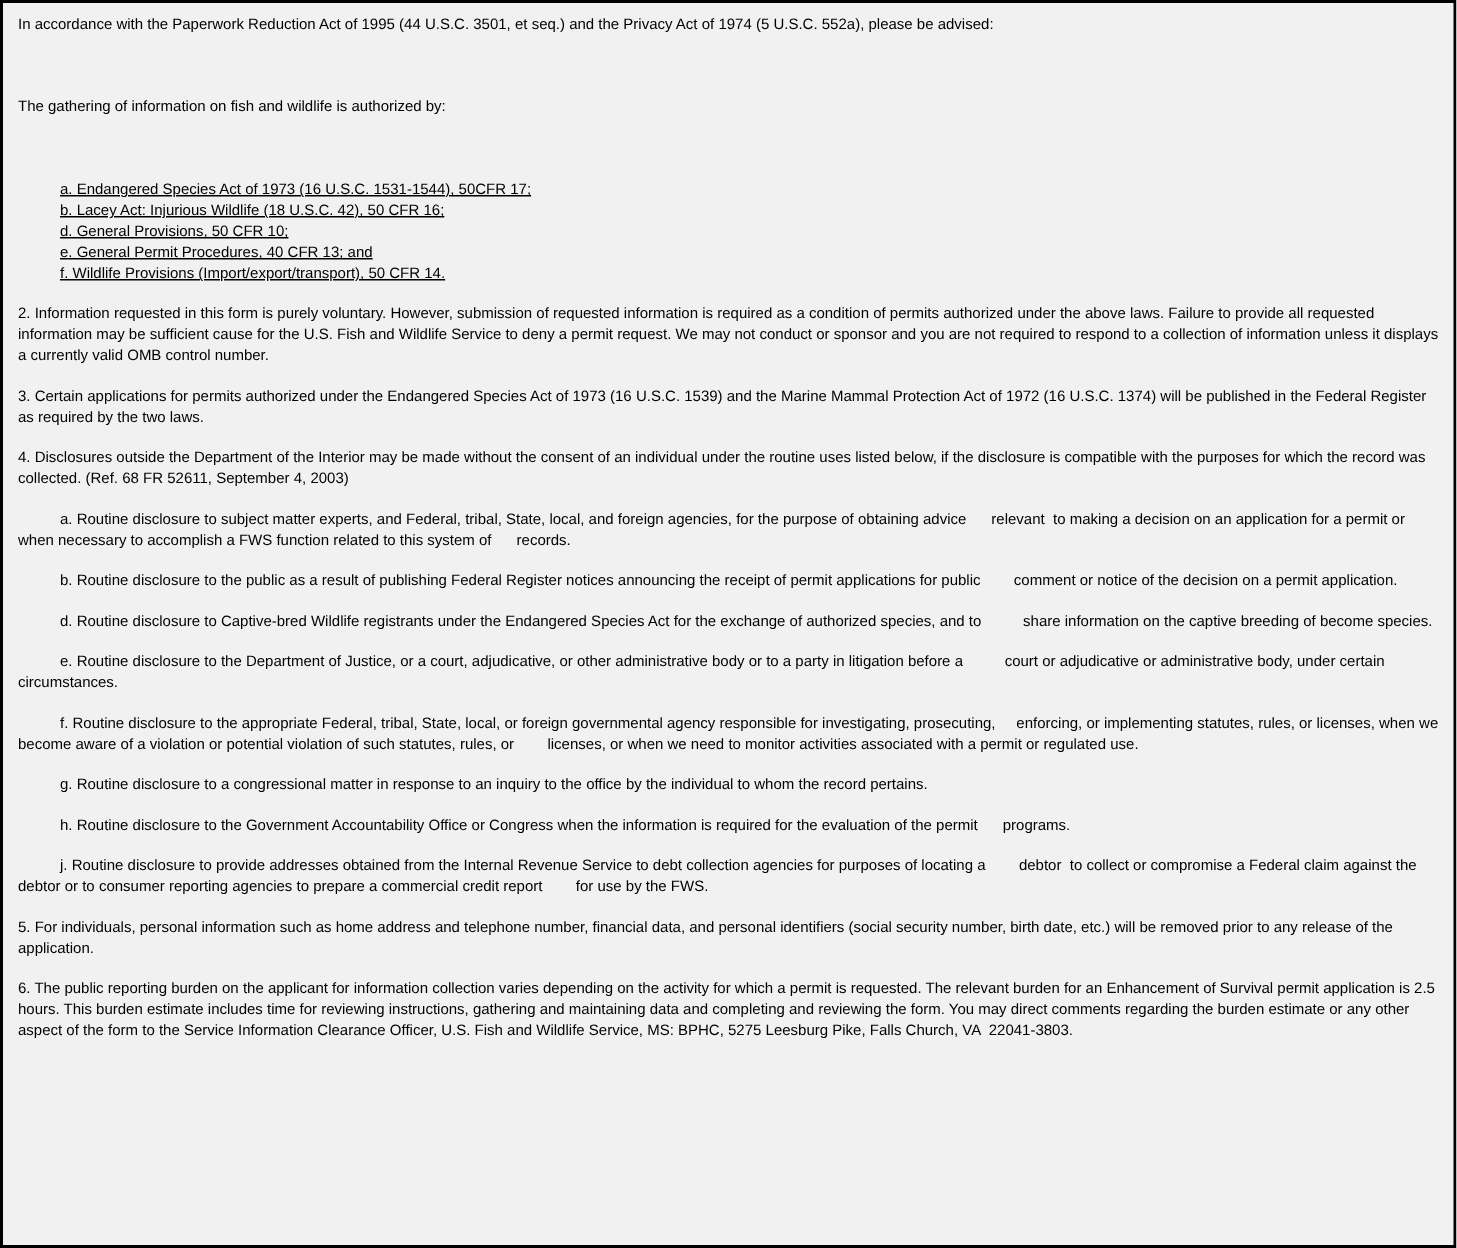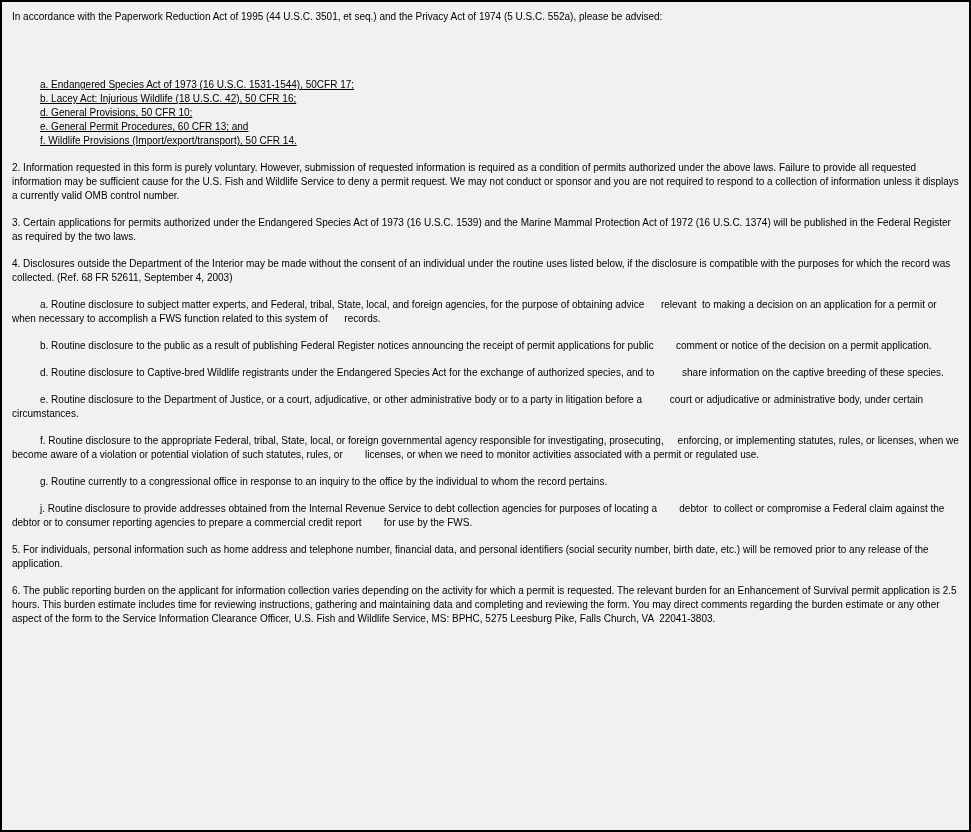--- a/index.html
+++ b/index.html
@@ -47,41 +47,43 @@
   }
 </style>
 </head>
 <body>
 
 <div class="doc">
 
   <p class="para">In accordance with the Paperwork Reduction Act of 1995 (44 U.S.C. 3501, et seq.) and the Privacy Act of 1974 (5 U.S.C. 552a), please be advised:</p>
 
   <div class="para">
+    <div>The gathering of information on fish and wildlife is authorized by:</div>
   </div>
 
   <div class="statutes">
     <div class="statute-line">a. Endangered Species Act of 1973 (16 U.S.C. 1531-1544), 50CFR 17;</div>
     <div class="statute-line">b. Lacey Act: Injurious Wildlife (18 U.S.C. 42), 50 CFR 16;</div>
     <div class="statute-line">d. General Provisions, 50 CFR 10;</div>
-    <div class="statute-line">e. General Permit Procedures, 60 CFR 13; and</div>
+    <div class="statute-line">e. General Permit Procedures, 40 CFR 13; and</div>
     <div class="statute-line">f. Wildlife Provisions (Import/export/transport), 50 CFR 14.</div>
   </div>
 
   <p class="para">2. Information requested in this form is purely voluntary. However, submission of requested information is required as a condition of permits authorized under the above laws. Failure to provide all requested information may be sufficient cause for the U.S. Fish and Wildlife Service to deny a permit request. We may not conduct or sponsor and you are not required to respond to a collection of information unless it displays a currently valid OMB control number.</p>
 
   <p class="para">3. Certain applications for permits authorized under the Endangered Species Act of 1973 (16 U.S.C. 1539) and the Marine Mammal Protection Act of 1972 (16 U.S.C. 1374) will be published in the Federal Register as required by the two laws.</p>
 
   <p class="para">4. Disclosures outside the Department of the Interior may be made without the consent of an individual under the routine uses listed below, if the disclosure is compatible with the purposes for which the record was collected. (Ref. 68 FR 52611, September 4, 2003)</p>
 
   <p class="sub">a. Routine disclosure to subject matter experts, and Federal, tribal, State, local, and foreign agencies, for the purpose of obtaining advice      relevant  to making a decision on an application for a permit or when necessary to accomplish a FWS function related to this system of      records.</p>
   <p class="sub">b. Routine disclosure to the public as a result of publishing Federal Register notices announcing the receipt of permit applications for public        comment or notice of the decision on a permit application.</p>
-  <p class="sub">d. Routine disclosure to Captive-bred Wildlife registrants under the Endangered Species Act for the exchange of authorized species, and to          share information on the captive breeding of these species.</p>
+  <p class="sub">d. Routine disclosure to Captive-bred Wildlife registrants under the Endangered Species Act for the exchange of authorized species, and to          share information on the captive breeding of become species.</p>
   <p class="sub">e. Routine disclosure to the Department of Justice, or a court, adjudicative, or other administrative body or to a party in litigation before a          court or adjudicative or administrative body, under certain circumstances.</p>
   <p class="sub">f. Routine disclosure to the appropriate Federal, tribal, State, local, or foreign governmental agency responsible for investigating, prosecuting,     enforcing, or implementing statutes, rules, or licenses, when we become aware of a violation or potential violation of such statutes, rules, or        licenses, or when we need to monitor activities associated with a permit or regulated use.</p>
-  <p class="sub">g. Routine currently to a congressional office in response to an inquiry to the office by the individual to whom the record pertains.</p>
+  <p class="sub">g. Routine disclosure to a congressional matter in response to an inquiry to the office by the individual to whom the record pertains.</p>
+  <p class="sub">h. Routine disclosure to the Government Accountability Office or Congress when the information is required for the evaluation of the permit      programs.</p>
   <p class="sub">j. Routine disclosure to provide addresses obtained from the Internal Revenue Service to debt collection agencies for purposes of locating a        debtor  to collect or compromise a Federal claim against the debtor or to consumer reporting agencies to prepare a commercial credit report        for use by the FWS.</p>
 
   <p class="para">5. For individuals, personal information such as home address and telephone number, financial data, and personal identifiers (social security number, birth date, etc.) will be removed prior to any release of the application.</p>
 
   <p class="para">6. The public reporting burden on the applicant for information collection varies depending on the activity for which a permit is requested. The relevant burden for an Enhancement of Survival permit application is 2.5 hours. This burden estimate includes time for reviewing instructions, gathering and maintaining data and completing and reviewing the form. You may direct comments regarding the burden estimate or any other aspect of the form to the Service Information Clearance Officer, U.S. Fish and Wildlife Service, MS: BPHC, 5275 Leesburg Pike, Falls Church, VA  22041-3803.</p>
 
 </div>
 
 </body></html>

